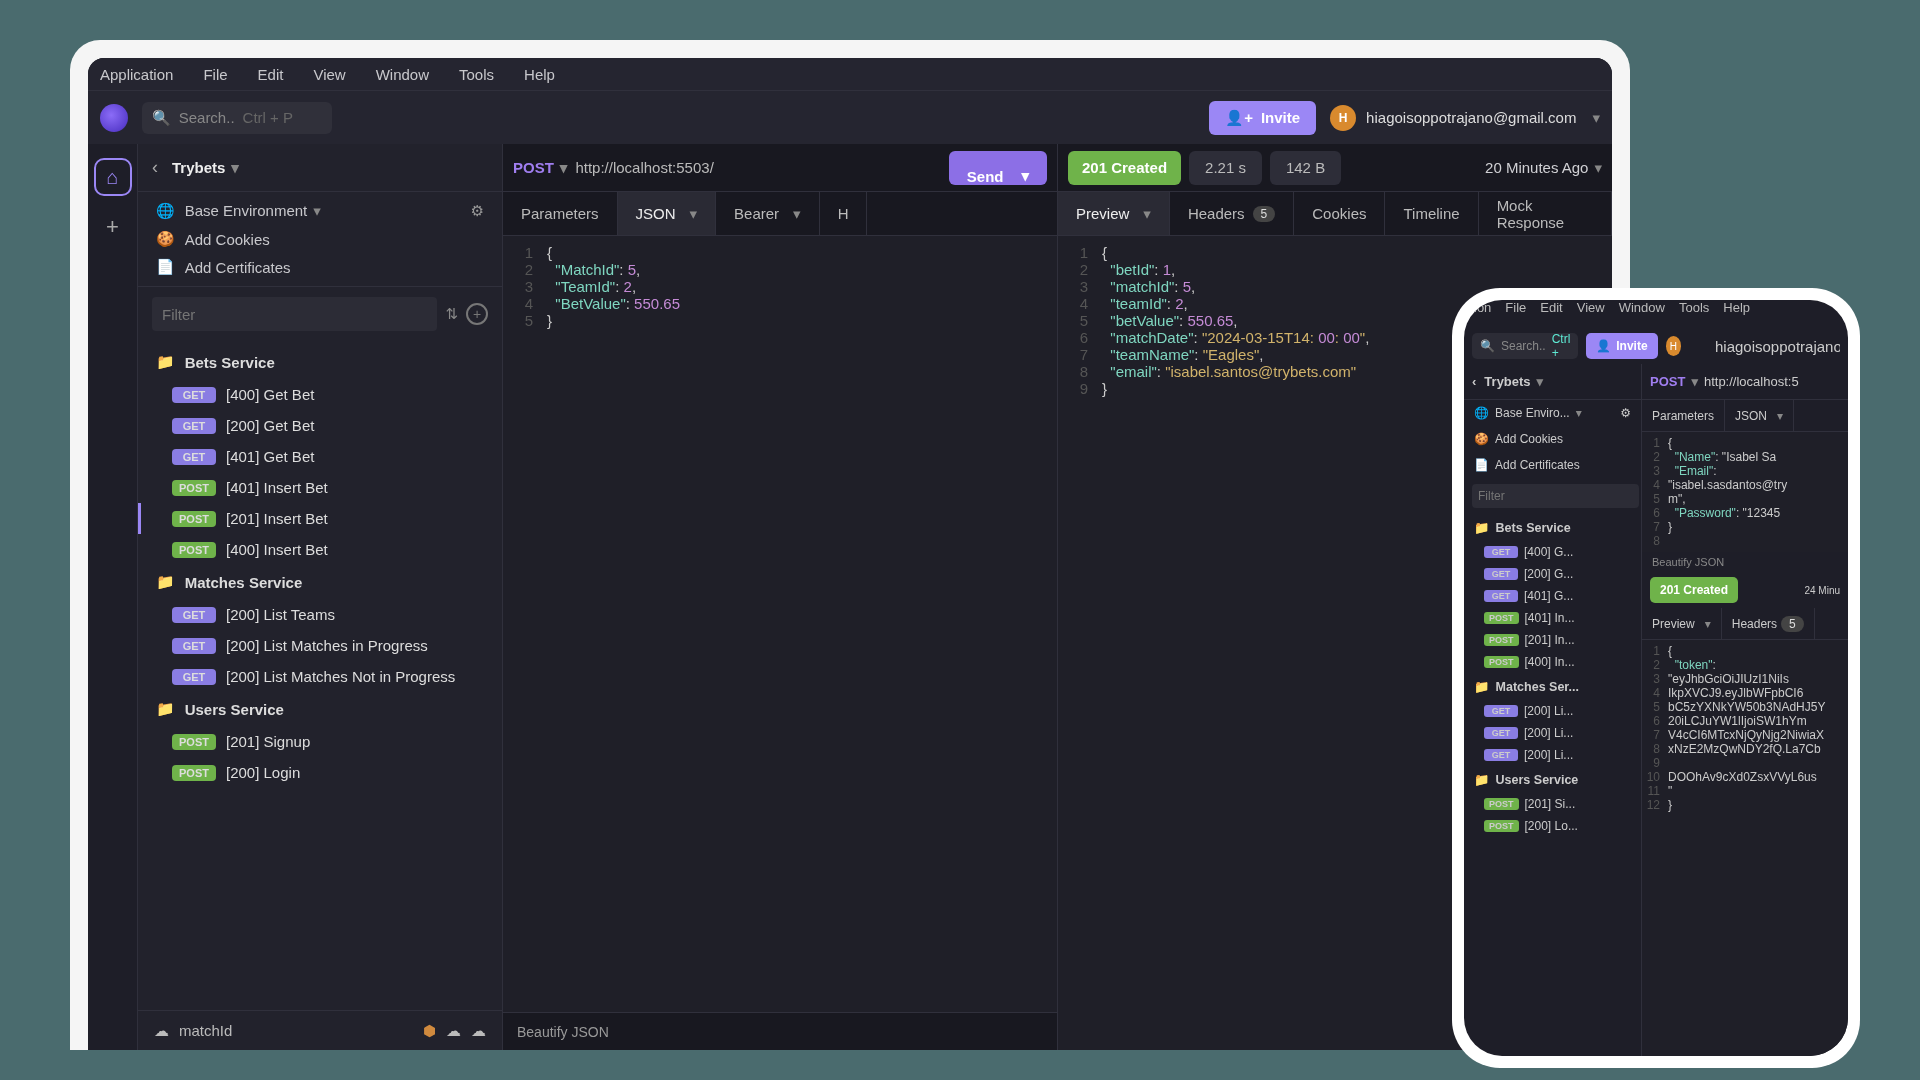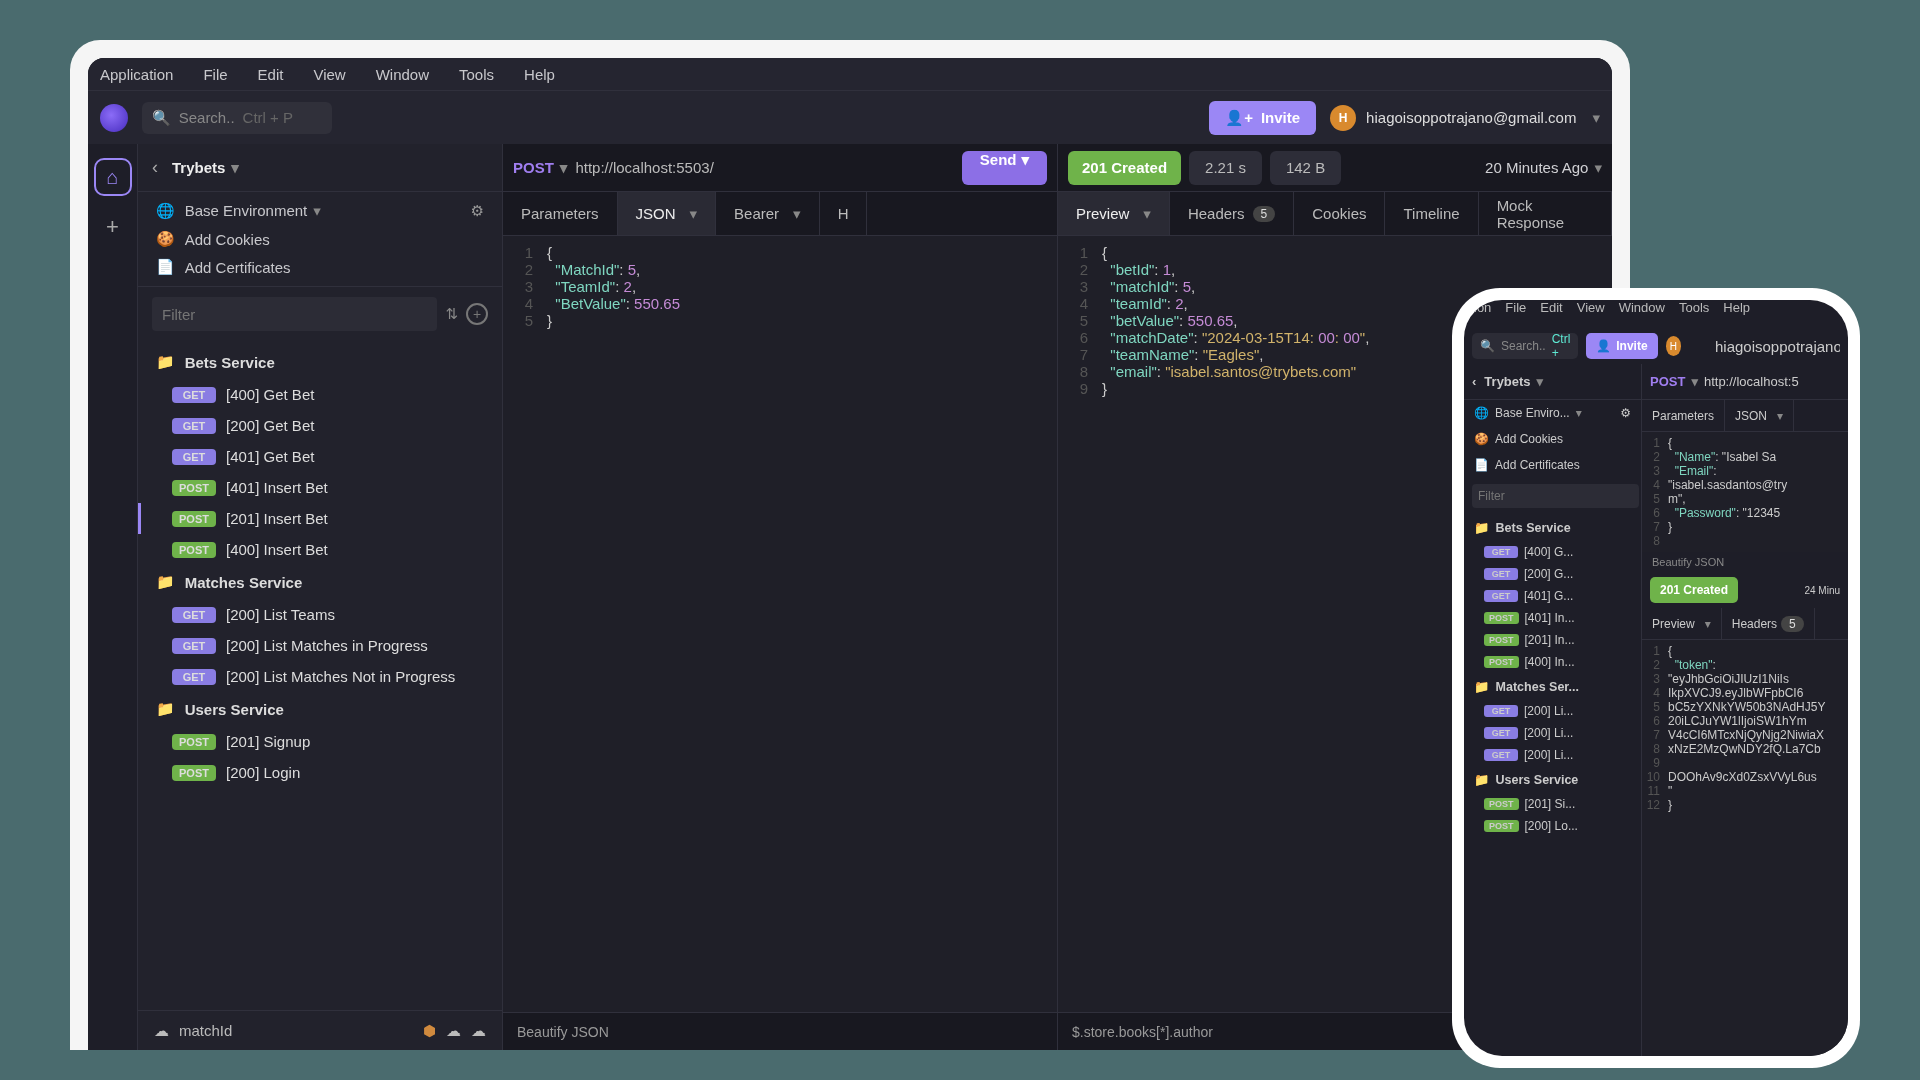--- a/index.html
+++ b/index.html
@@ -49,21 +49,21 @@
 .sb-foot{height:40px;border-top:1px solid #30303c;display:flex;align-items:center;padding:0 16px;gap:10px;color:#bbb;}
 .sb-foot .right{margin-left:auto;display:flex;gap:10px;}
 
 
 .work{flex:1;display:flex;min-width:0;}
 .pane{flex:1;display:flex;flex-direction:column;min-width:0;border-right:1px solid #30303c;}
 .pane:last-child{border-right:none;}
 .req-bar{height:48px;display:flex;align-items:center;padding:0 10px;gap:8px;border-bottom:1px solid #30303c;}
 .verb{color:#a07ef0;font-weight:700;}
 .url{flex:1;color:#bbb;white-space:nowrap;overflow:hidden;text-overflow:ellipsis;}
-.send-btn{background:#8c6fe6;color:#fff;height:34px;border-radius:6px;padding:0 18px;display:flex;align-items:flex-start;gap:5px;font-weight:600;}
+.send-btn{background:#8c6fe6;color:#fff;height:34px;border-radius:6px;padding:0 18px;display:flex;align-items:flex-end;gap:18px;font-weight:600;}
 .status-pill{background:#6fb34a;color:#fff;height:34px;border-radius:6px;padding:0 14px;display:flex;align-items:center;font-weight:700;}
 .meta-pill{background:#2d2d38;height:34px;border-radius:6px;padding:0 16px;display:flex;align-items:center;color:#bbb;}
 .tabs{height:44px;display:flex;align-items:stretch;border-bottom:1px solid #30303c;}
 .tab{padding:0 18px;display:flex;align-items:center;gap:8px;color:#bbb;border-right:1px solid #30303c;}
 .tab.active{color:#eee;background:#2a2a34;}
 .badge{background:#444;color:#ddd;border-radius:10px;padding:1px 8px;font-size:12px;}
 .code{flex:1;background:#1f1f28;padding:8px 0;font-family:Consolas,monospace;font-size:15px;overflow:auto;}
 .line{display:flex;}
 .ln{width:44px;text-align:right;color:#555;padding-right:14px;user-select:none;}
 .lc{white-space:pre;color:#ccc;}
@@ -330,26 +330,20 @@
               </div>
               <div class="line">
                 <span class="ln">8</span>
                 <span class="lc">  <span class="k">"email"</span>: <span class="s">"isabel.santos@trybets.com"</span></span>
               </div>
               <div class="line">
                 <span class="ln">9</span>
                 <span class="lc">}</span>
               </div>
             </div>
-        <div class="pane-foot">
-          <span>$.store.books[*].author</span>
-          <div class="spacer"></div>
-          <span>0</span>
-          <span>ⓘ</span>
-        </div>
       </div>
     </div>
   </div>
 </div>
 </div>
 
 <div class="phone-frame">
 <div class="phone-screen">
   <div class="pmenu" id="pmenu">
         <span>ion</span>

